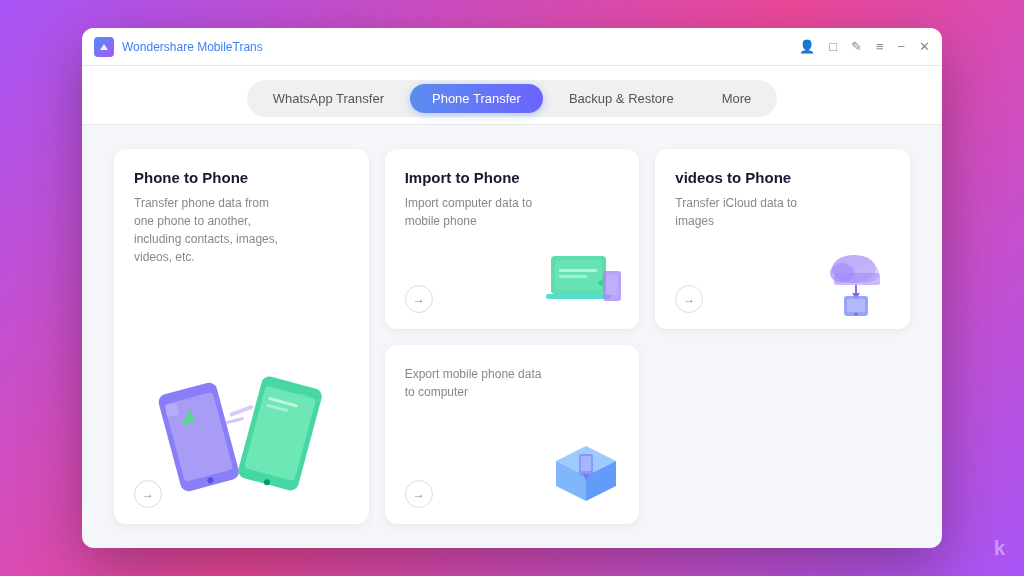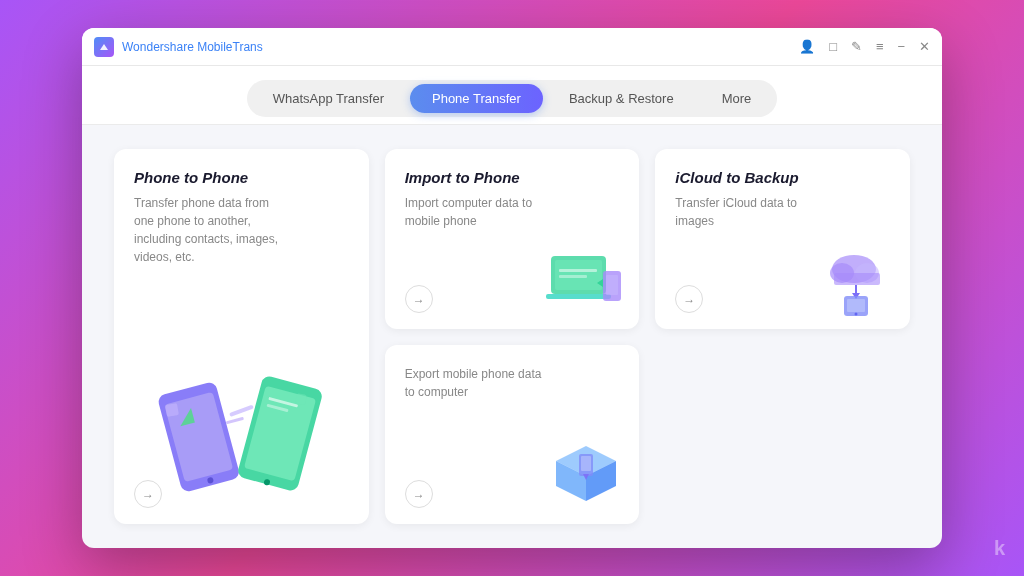--- a/index.html
+++ b/index.html
@@ -118,21 +118,20 @@
       overflow: hidden;
     }
     .card.large {
       grid-row: span 2;
     }
     .card-title {
       font-size: 15px;
       font-weight: 700;
       color: #1a1a2e;
       margin-bottom: 8px;
-      font-style: italic;
     }
     .card-desc {
       font-size: 12px;
       color: #888;
       line-height: 1.5;
       max-width: 150px;
     }
     .card-arrow {
       width: 28px;
       height: 28px;
@@ -272,21 +271,21 @@
           <rect x="62" y="30" width="18" height="30" rx="3" fill="#a78bfa" opacity="0.8"></rect>
           <rect x="65" y="34" width="12" height="20" rx="1" fill="#c4b5fd" opacity="0.6"></rect>
 
           <polygon points="56,42 62,38 62,46" fill="#34d399"></polygon>
         </svg>
       </div>
       <div class="card-arrow">→</div>
     </div>
 
     <div class="card">
-      <span class="card-title">iCloud to Backup</span>
+      <span class="card-title">videos to Phone</span>
       <span class="card-desc">Transfer iCloud data to images</span>
       <div class="icloud-illustration">
         <svg viewBox="0 0 90 80" xmlns="http://www.w3.org/2000/svg">
 
           <ellipse cx="42" cy="28" rx="22" ry="14" fill="#a78bfa" opacity="0.7"></ellipse>
           <ellipse cx="30" cy="32" rx="12" ry="10" fill="#a78bfa" opacity="0.7"></ellipse>
           <ellipse cx="55" cy="32" rx="12" ry="10" fill="#c4b5fd" opacity="0.6"></ellipse>
           <rect x="22" y="32" width="46" height="12" fill="#a78bfa" opacity="0.6" rx="2"></rect>
 
           <line x1="44" y1="44" x2="44" y2="52" stroke="#7c6ff7" stroke-width="2"></line>

